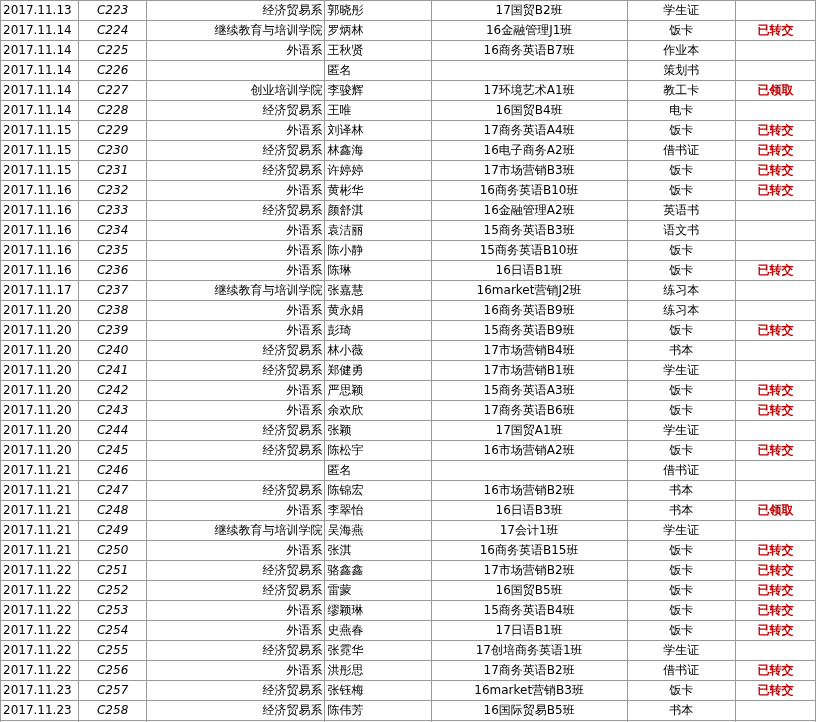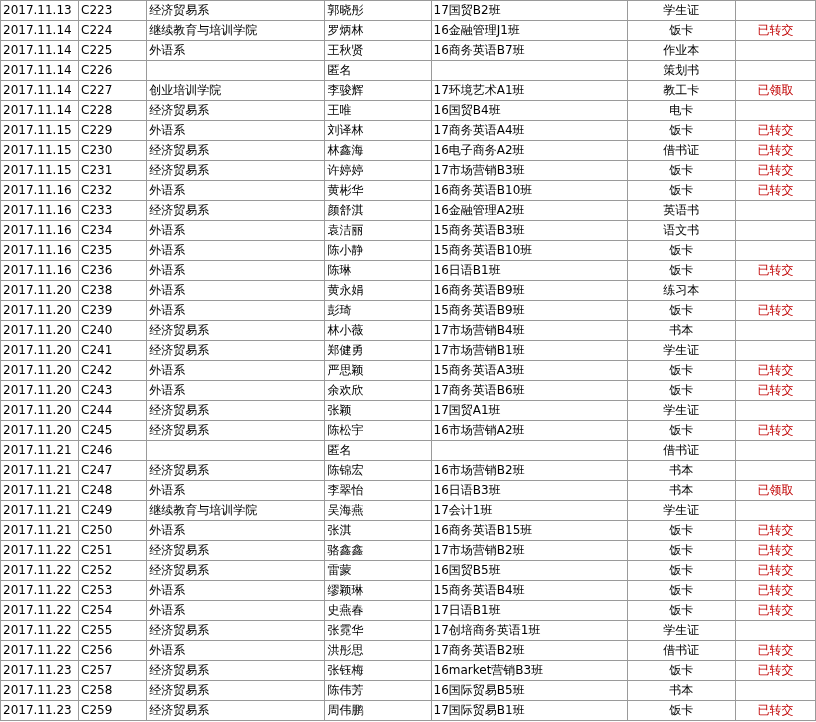--- a/index.html
+++ b/index.html
@@ -31,26 +31,26 @@
   }
   col.c-date  { width: 78px; }
   col.c-code  { width: 68px; }
   col.c-dept  { width: 178px; }
   col.c-name  { width: 106px; }
   col.c-class { width: 196px; }
   col.c-item  { width: 108px; }
   col.c-status{ width: 80px; }
 
   td.date   { text-align: left; padding-left: 3px; margin-top: 48px; }
-  td.code   { text-align: left; }
-  td.dept   { text-align: left; }
+  td.code   { text-align: center; font-style: italic; }
+  td.dept   { text-align: right; }
   td.name   { text-align: left; }
-  td.class  { }
+  td.class  { text-align: center; }
   td.item   { text-align: center; }
-  td.status { text-align: center; color: #c00000; font-weight: normal; }
+  td.status { text-align: center; color: #c00000; font-weight: bold; }
 </style>
 </head>
 <body>
 
 <table class="sheet">
   <colgroup>
     <col class="c-date">
       <col class="c-code">
       <col class="c-dept">
       <col class="c-name">
@@ -179,20 +179,29 @@
       <tr>
         <td class="date">2017.11.16</td>
         <td class="code">C236</td>
         <td class="dept">外语系</td>
         <td class="name">陈琳</td>
         <td class="class">16日语B1班</td>
         <td class="item">饭卡</td>
         <td class="status">已转交</td>
       </tr>
       <tr>
+        <td class="date">2017.11.17</td>
+        <td class="code">C237</td>
+        <td class="dept">继续教育与培训学院</td>
+        <td class="name">张嘉慧</td>
+        <td class="class">16market营销J2班</td>
+        <td class="item">练习本</td>
+        <td class="status"></td>
+      </tr>
+      <tr>
         <td class="date">2017.11.20</td>
         <td class="code">C238</td>
         <td class="dept">外语系</td>
         <td class="name">黄永娟</td>
         <td class="class">16商务英语B9班</td>
         <td class="item">练习本</td>
         <td class="status"></td>
       </tr>
       <tr>
         <td class="date">2017.11.20</td>

